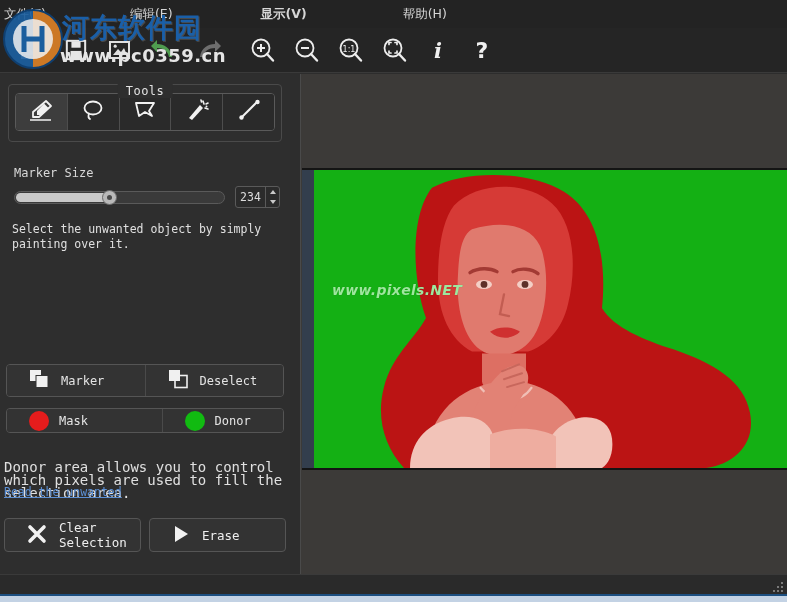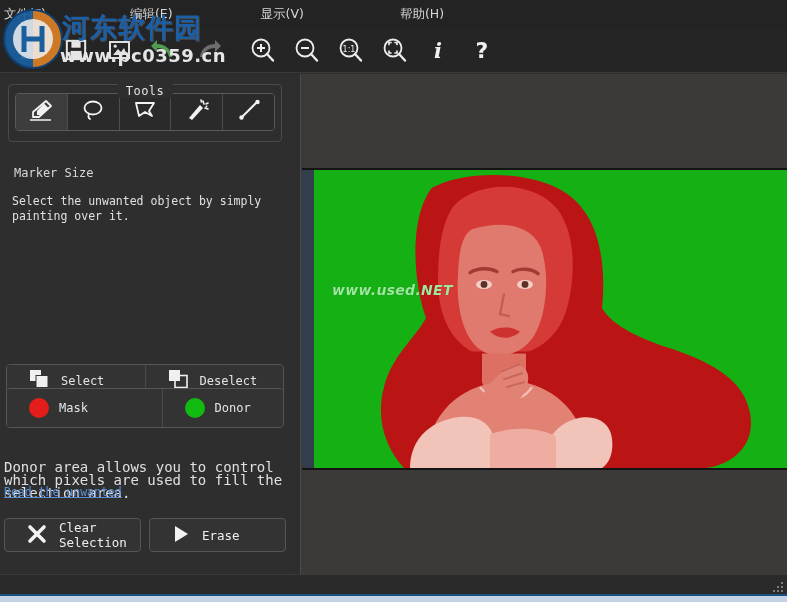--- a/index.html
+++ b/index.html
@@ -26,21 +26,21 @@
   }
   .menu-item {
     color: #d6d6d6;
     font-size: 12.5px;
     padding: 0 8px;
     line-height: 28px;
     white-space: nowrap;
   }
   .menu-item:nth-child(1){ margin-left: -4px; }
   .menu-item:nth-child(2){ margin-left: 68px; }
-  .menu-item:nth-child(3){ margin-left: 72px; }
+  .menu-item:nth-child(3){ margin-left: 72px; font-weight: bold; }
   .menu-item:nth-child(4){ margin-left: 80px; }
 
   
   .toolbar {
     position: absolute; left: 0; top: 28px;
     width: 787px; height: 45px;
     background: #252525;
     border-bottom: 1px solid #3a3a3a;
     display: flex; align-items: center;
   }
@@ -169,21 +169,21 @@
   
   .btn-block {
     position: absolute; left: 6px; right: 6px;
     border: 1px solid #555;
     border-radius: 4px;
     display: flex;
     overflow: hidden;
     background: #333;
   }
   .blk-sel  { top: 290px; height: 33px; }
-  .blk-mask { top: 314px; height: 40px; gap: 34px; }
+  .blk-mask { top: 334px; height: 25px; gap: 34px; }
   .bbtn {
     flex: 1;
     display: flex; align-items: center;
     padding-left: 22px;
     gap: 10px;
     background: #333;
     color: #e4e4e4;
     font-size: 12px;
   }
   .bbtn + .bbtn { border-left: 1px solid #4a4a4a; }
@@ -455,32 +455,45 @@
               <circle cx="23.5" cy="4" r="2.2" fill="#f2f2f2"></circle>
               <circle cx="7.5" cy="19.5" r="2.2" fill="#f2f2f2"></circle>
             </svg>
           </span>
         </div>
 
       </div>
     </div>
 
     <div class="marker-label">Marker Size</div>
+    <div class="sliderrow">
+      <div class="slider">
+        <div class="slider-fill" style="width: 45%;"></div>
+        <div class="slider-thumb" style="left: 45%;"></div>
+      </div>
+      <div class="spin">
+        <div class="spin-val">234</div>
+        <div class="spin-arrows">
+          <i class="up"></i>
+          <i class="dn"></i>
+        </div>
+      </div>
+    </div>
 
     <div class="hint">Select the unwanted object by simply painting over it.</div>
 
     <div class="btn-block blk-sel">
       <div class="bbtn">
         <span>
           <svg width="22" height="20" viewBox="0 0 22 20">
             <rect x="1" y="1" width="11" height="11" fill="#f0f0f0"></rect>
             <rect x="7" y="6.5" width="12" height="12" fill="#f0f0f0" stroke="#333" stroke-width="1"></rect>
           </svg>
         </span>
-        <span>Select</span>
+        <span>Marker</span>
       </div>
       <div class="bbtn">
         <span>
           <svg width="22" height="20" viewBox="0 0 22 20">
             <rect x="1" y="1" width="11" height="11" fill="#f0f0f0"></rect>
             <rect x="7" y="6.5" width="12" height="12" fill="none" stroke="#f0f0f0" stroke-width="1.6"></rect>
           </svg>
         </span>
         <span>Deselect</span>
       </div>
@@ -568,21 +581,21 @@
           <path d="M188 204 L205 197 M190 212 L208 206 M193 220 L210 215" stroke="#c8675c" stroke-width="2" stroke-linecap="round"></path>
 
           <path d="M96 302 C96 276 112 258 136 252 C156 247 172 252 178 266
                    C184 280 180 294 176 302 Z" fill="#f2c3b8"></path>
           <path d="M230 302 C228 278 240 258 262 252 C282 247 296 256 298 272
                    C300 288 294 298 288 302 Z" fill="#f2c3b8"></path>
 
           <path d="M176 268 C196 260 224 260 242 270 L242 302 L176 302 Z" fill="#eeada0"></path>
         </svg>
 
-        <div class="watermark-img">www.used.NET</div>
+        <div class="watermark-img">www.pixels.NET</div>
       </div>
     </div>
   </div>
 
   <div class="statusbar"></div>
   <div class="grip">
     <i style="right:0;bottom:0"></i>
       <i style="right:4px;bottom:0"></i>
       <i style="right:8px;bottom:0"></i>
     <i style="right:0;bottom:4px"></i>

